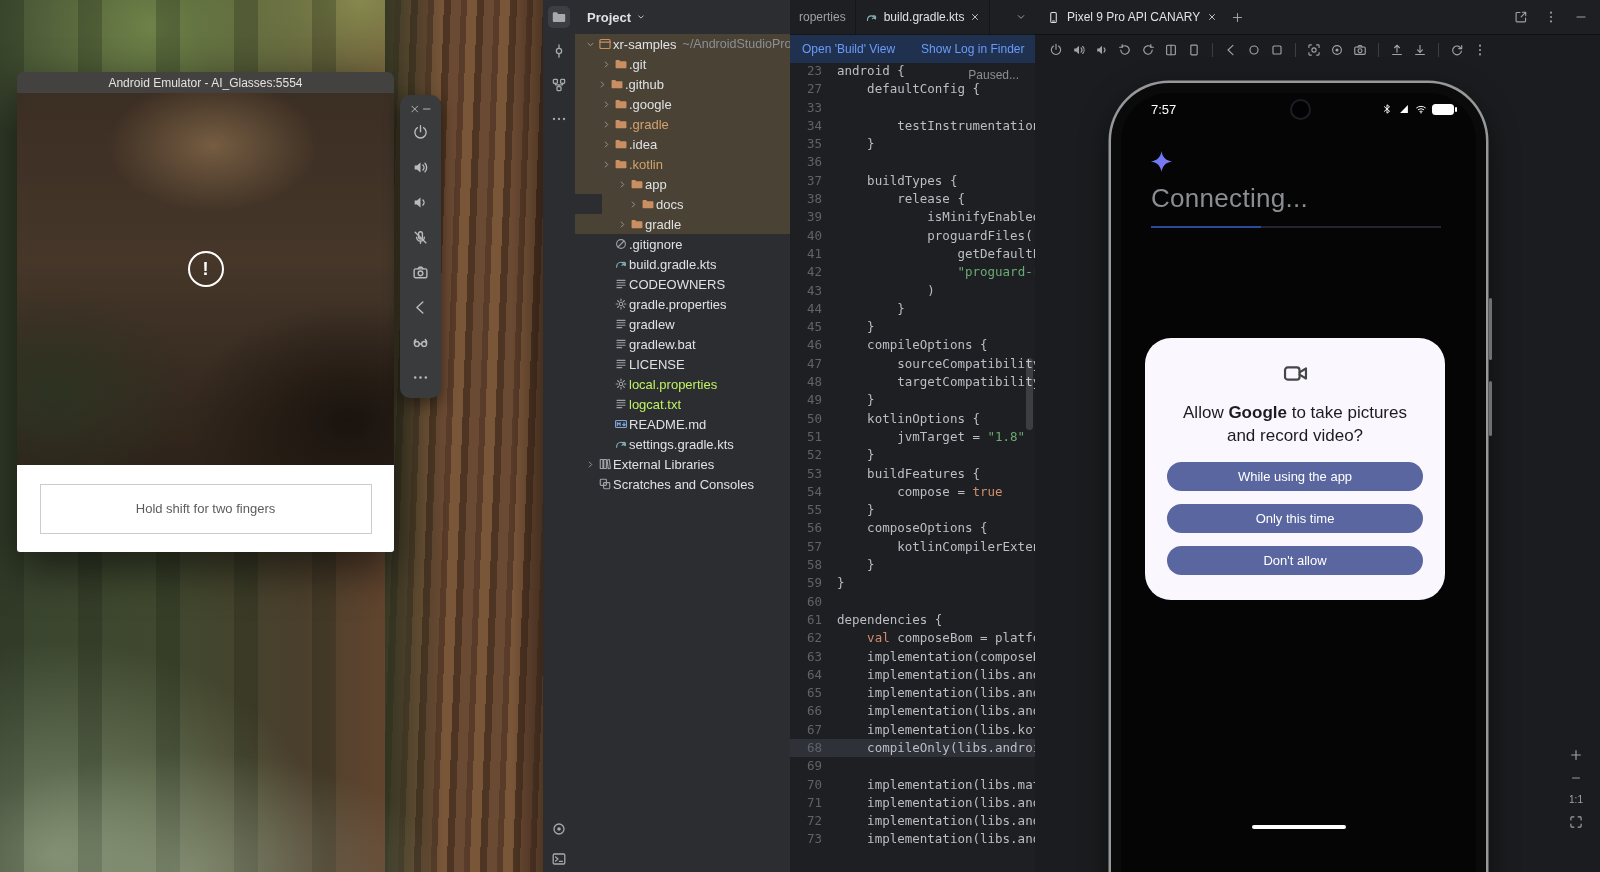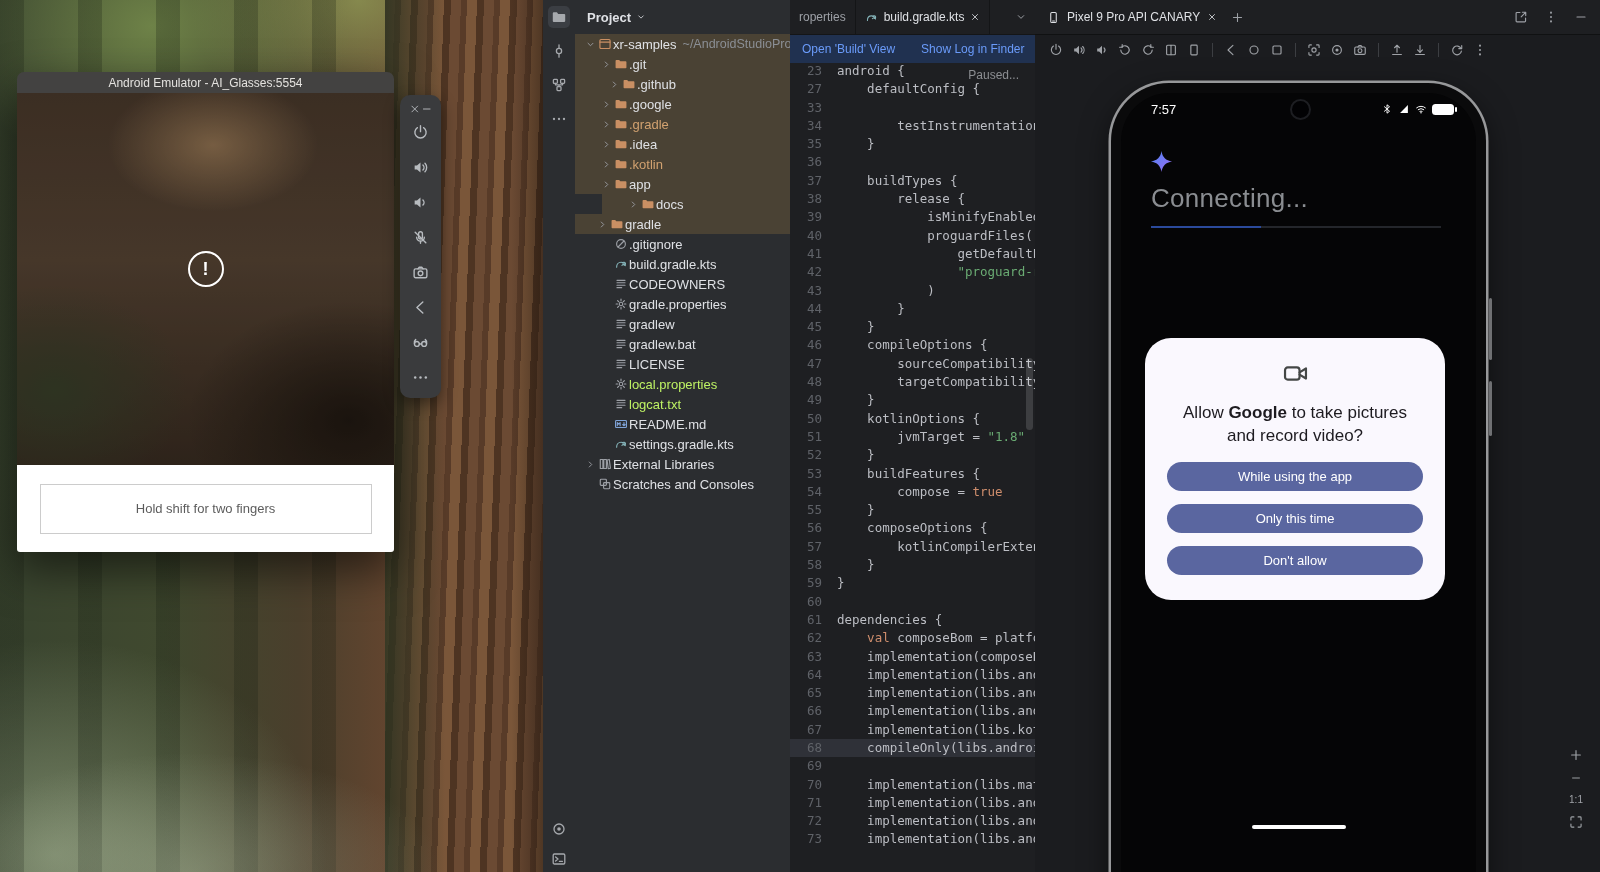--- a/index.html
+++ b/index.html
@@ -313,21 +313,21 @@
                 <path d="M6.2 4.4L9.8 8l-3.6 3.6"></path>
               </svg>
             </span>
             <span class="tico ic ic14 ico-folder">
               <svg viewBox="0 0 16 16">
                 <path d="M1.8 4.2c0-.5.4-.9.9-.9h3.2l1.3 1.6h6.1c.5 0 .9.4.9.9v6.2c0 .5-.4.9-.9.9H2.7c-.5 0-.9-.4-.9-.9z" fill="currentColor" stroke="none"></path>
               </svg>
             </span>
             <span class="lbl">.git</span>
           </div>
-          <div class="trow sel" style="padding-left: 32px; text-align: right;">
+          <div class="trow sel" style="padding-left: 20px; text-align: right;">
             <span class="chev ic" style="width: 15px; height: 11px;">
               <svg viewBox="0 0 16 16">
                 <path d="M6.2 4.4L9.8 8l-3.6 3.6"></path>
               </svg>
             </span>
             <span class="tico ic ic14 ico-folder">
               <svg viewBox="0 0 16 16">
                 <path d="M1.8 4.2c0-.5.4-.9.9-.9h3.2l1.3 1.6h6.1c.5 0 .9.4.9.9v6.2c0 .5-.4.9-.9.9H2.7c-.5 0-.9-.4-.9-.9z" fill="currentColor" stroke="none"></path>
               </svg>
             </span>
@@ -378,21 +378,21 @@
                 <path d="M6.2 4.4L9.8 8l-3.6 3.6"></path>
               </svg>
             </span>
             <span class="tico ic ic14 ico-folder">
               <svg viewBox="0 0 16 16">
                 <path d="M1.8 4.2c0-.5.4-.9.9-.9h3.2l1.3 1.6h6.1c.5 0 .9.4.9.9v6.2c0 .5-.4.9-.9.9H2.7c-.5 0-.9-.4-.9-.9z" fill="currentColor" stroke="none"></path>
               </svg>
             </span>
             <span class="lbl">.kotlin</span>
           </div>
-          <div class="trow sel" style="padding-left: 24px;">
+          <div class="trow sel" style="padding-left: 40px;">
             <span class="chev ic" style="width: 15px; height: 11px;">
               <svg viewBox="0 0 16 16">
                 <path d="M6.2 4.4L9.8 8l-3.6 3.6"></path>
               </svg>
             </span>
             <span class="tico ic ic14 ico-folder">
               <svg viewBox="0 0 16 16">
                 <path d="M1.8 4.2c0-.5.4-.9.9-.9h3.2l1.3 1.6h6.1c.5 0 .9.4.9.9v6.2c0 .5-.4.9-.9.9H2.7c-.5 0-.9-.4-.9-.9z" fill="currentColor" stroke="none"></path>
               </svg>
             </span>
@@ -404,21 +404,21 @@
                 <path d="M6.2 4.4L9.8 8l-3.6 3.6"></path>
               </svg>
             </span>
             <span class="tico ic ic14 ico-folder">
               <svg viewBox="0 0 16 16">
                 <path d="M1.8 4.2c0-.5.4-.9.9-.9h3.2l1.3 1.6h6.1c.5 0 .9.4.9.9v6.2c0 .5-.4.9-.9.9H2.7c-.5 0-.9-.4-.9-.9z" fill="currentColor" stroke="none"></path>
               </svg>
             </span>
             <span class="lbl">docs</span>
           </div>
-          <div class="trow sel" style="padding-left: 20px;">
+          <div class="trow sel" style="padding-left: 40px;">
             <span class="chev ic" style="width: 15px; height: 11px;">
               <svg viewBox="0 0 16 16">
                 <path d="M6.2 4.4L9.8 8l-3.6 3.6"></path>
               </svg>
             </span>
             <span class="tico ic ic14 ico-folder">
               <svg viewBox="0 0 16 16">
                 <path d="M1.8 4.2c0-.5.4-.9.9-.9h3.2l1.3 1.6h6.1c.5 0 .9.4.9.9v6.2c0 .5-.4.9-.9.9H2.7c-.5 0-.9-.4-.9-.9z" fill="currentColor" stroke="none"></path>
               </svg>
             </span>

